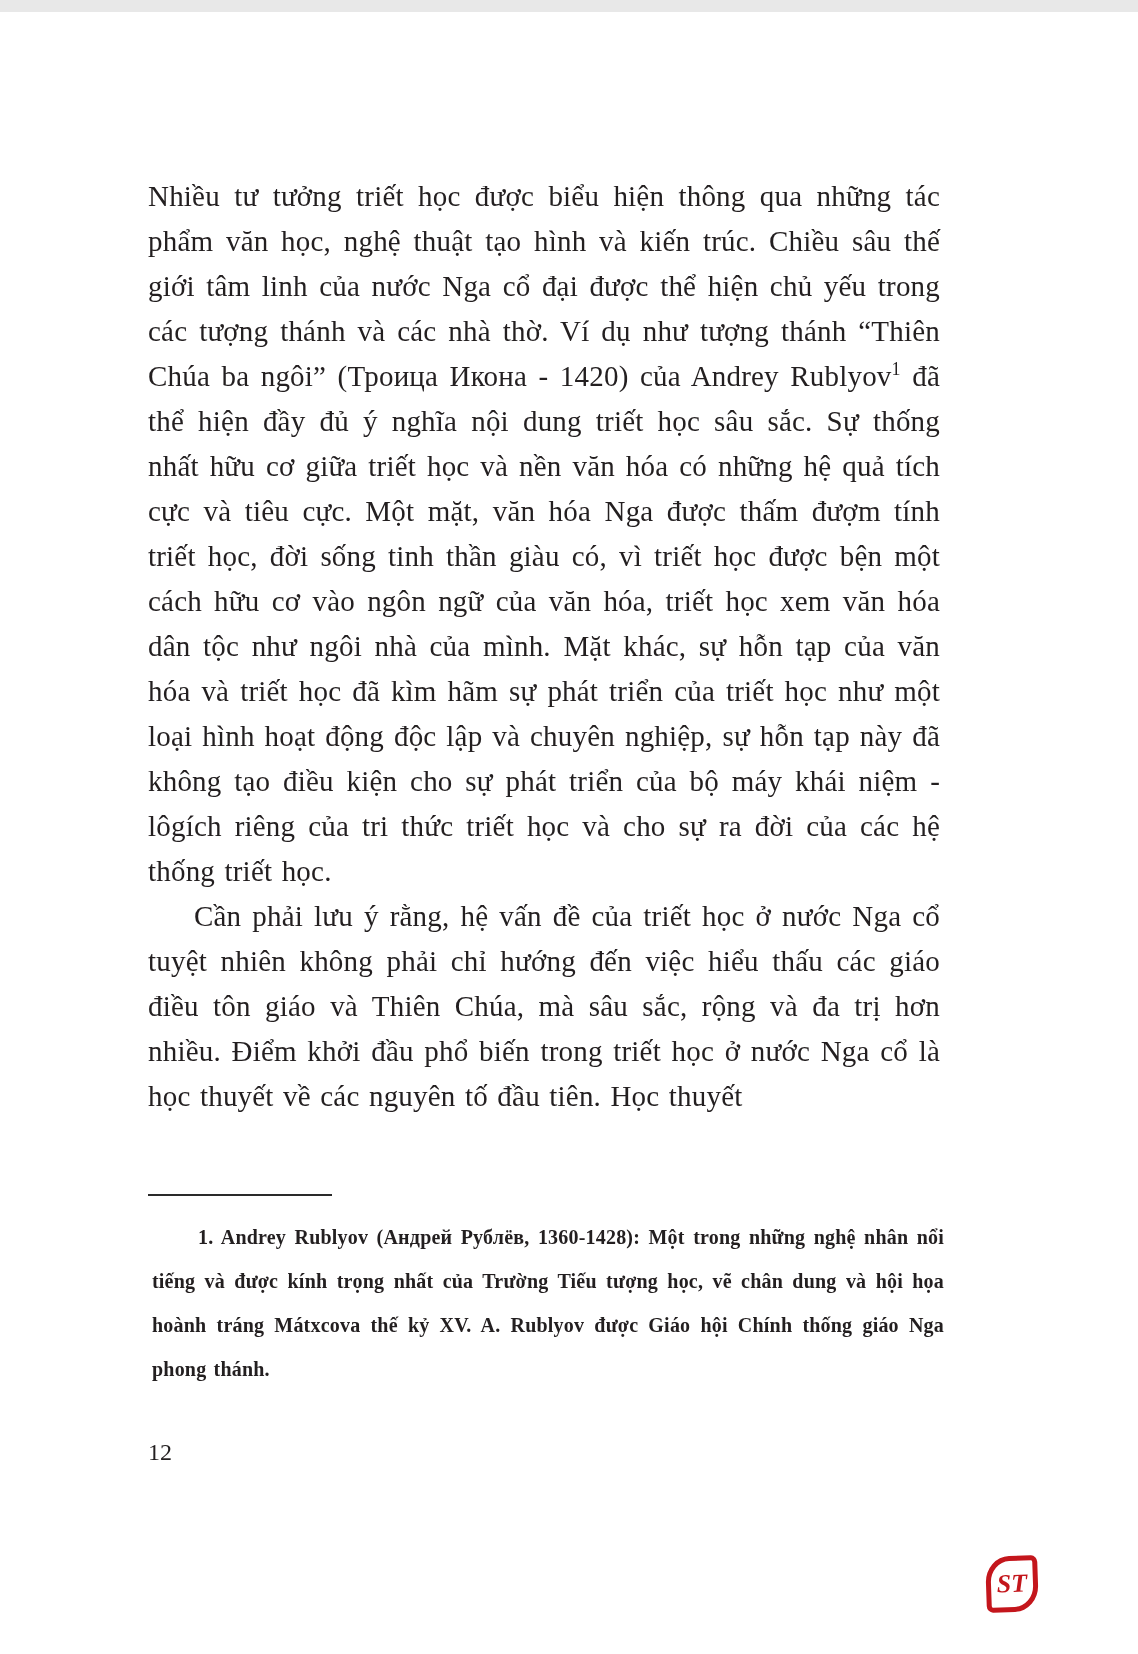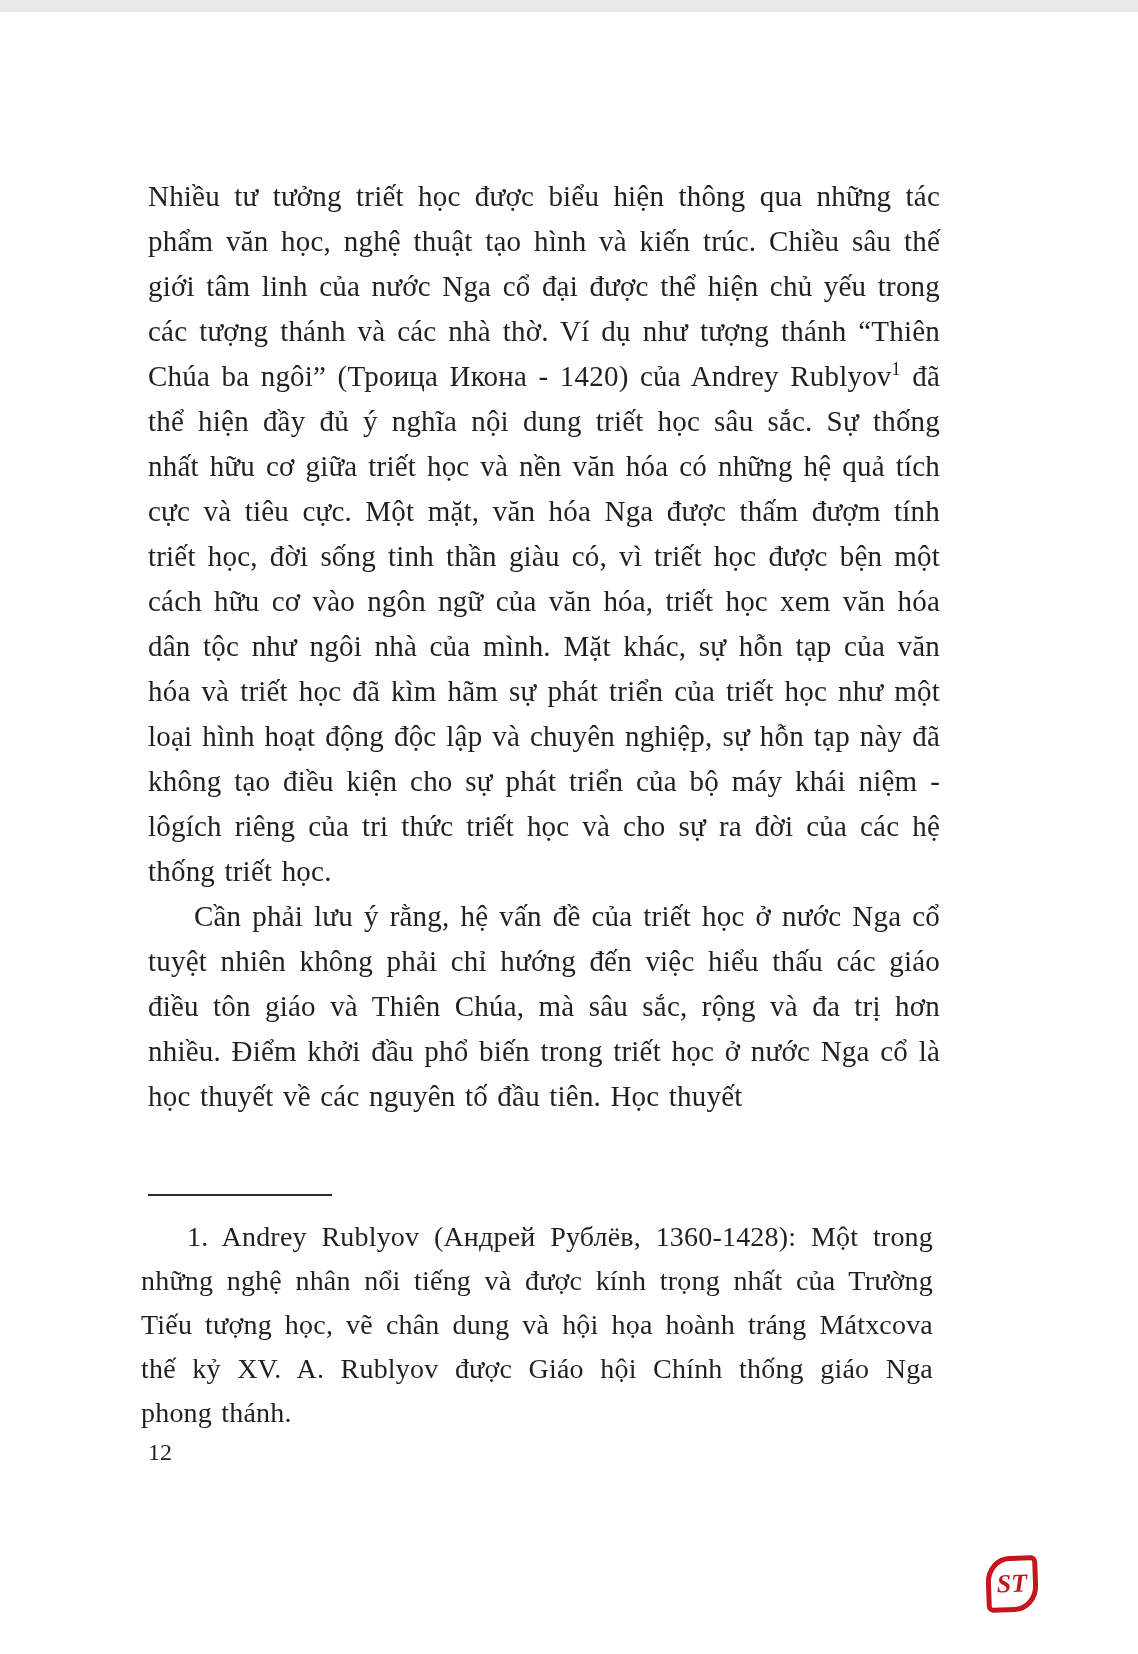--- a/index.html
+++ b/index.html
@@ -43,29 +43,30 @@
   .footnote-separator {
     position: absolute;
     left: 148px;
     top: 1182px;
     width: 184px;
     height: 0;
     border-top: 2px solid #2a2a2a;
   }
   .footnote {
     position: absolute;
-    left: 141px;
+    left: 152px;
     top: 1203px;
     width: 792px;
-    font-size: 28px;
+    font-size: 20px;
     line-height: 44px;
     text-align: justify;
     text-indent: 46px;
     letter-spacing: 0.2px;
     word-spacing: 2px;
+    font-weight: bold;
   }
   .page-number {
     position: absolute;
     left: 148px;
     top: 1422px;
     font-size: 24px;
     line-height: 36px;
   }
   .publisher-logo {
     position: absolute;

